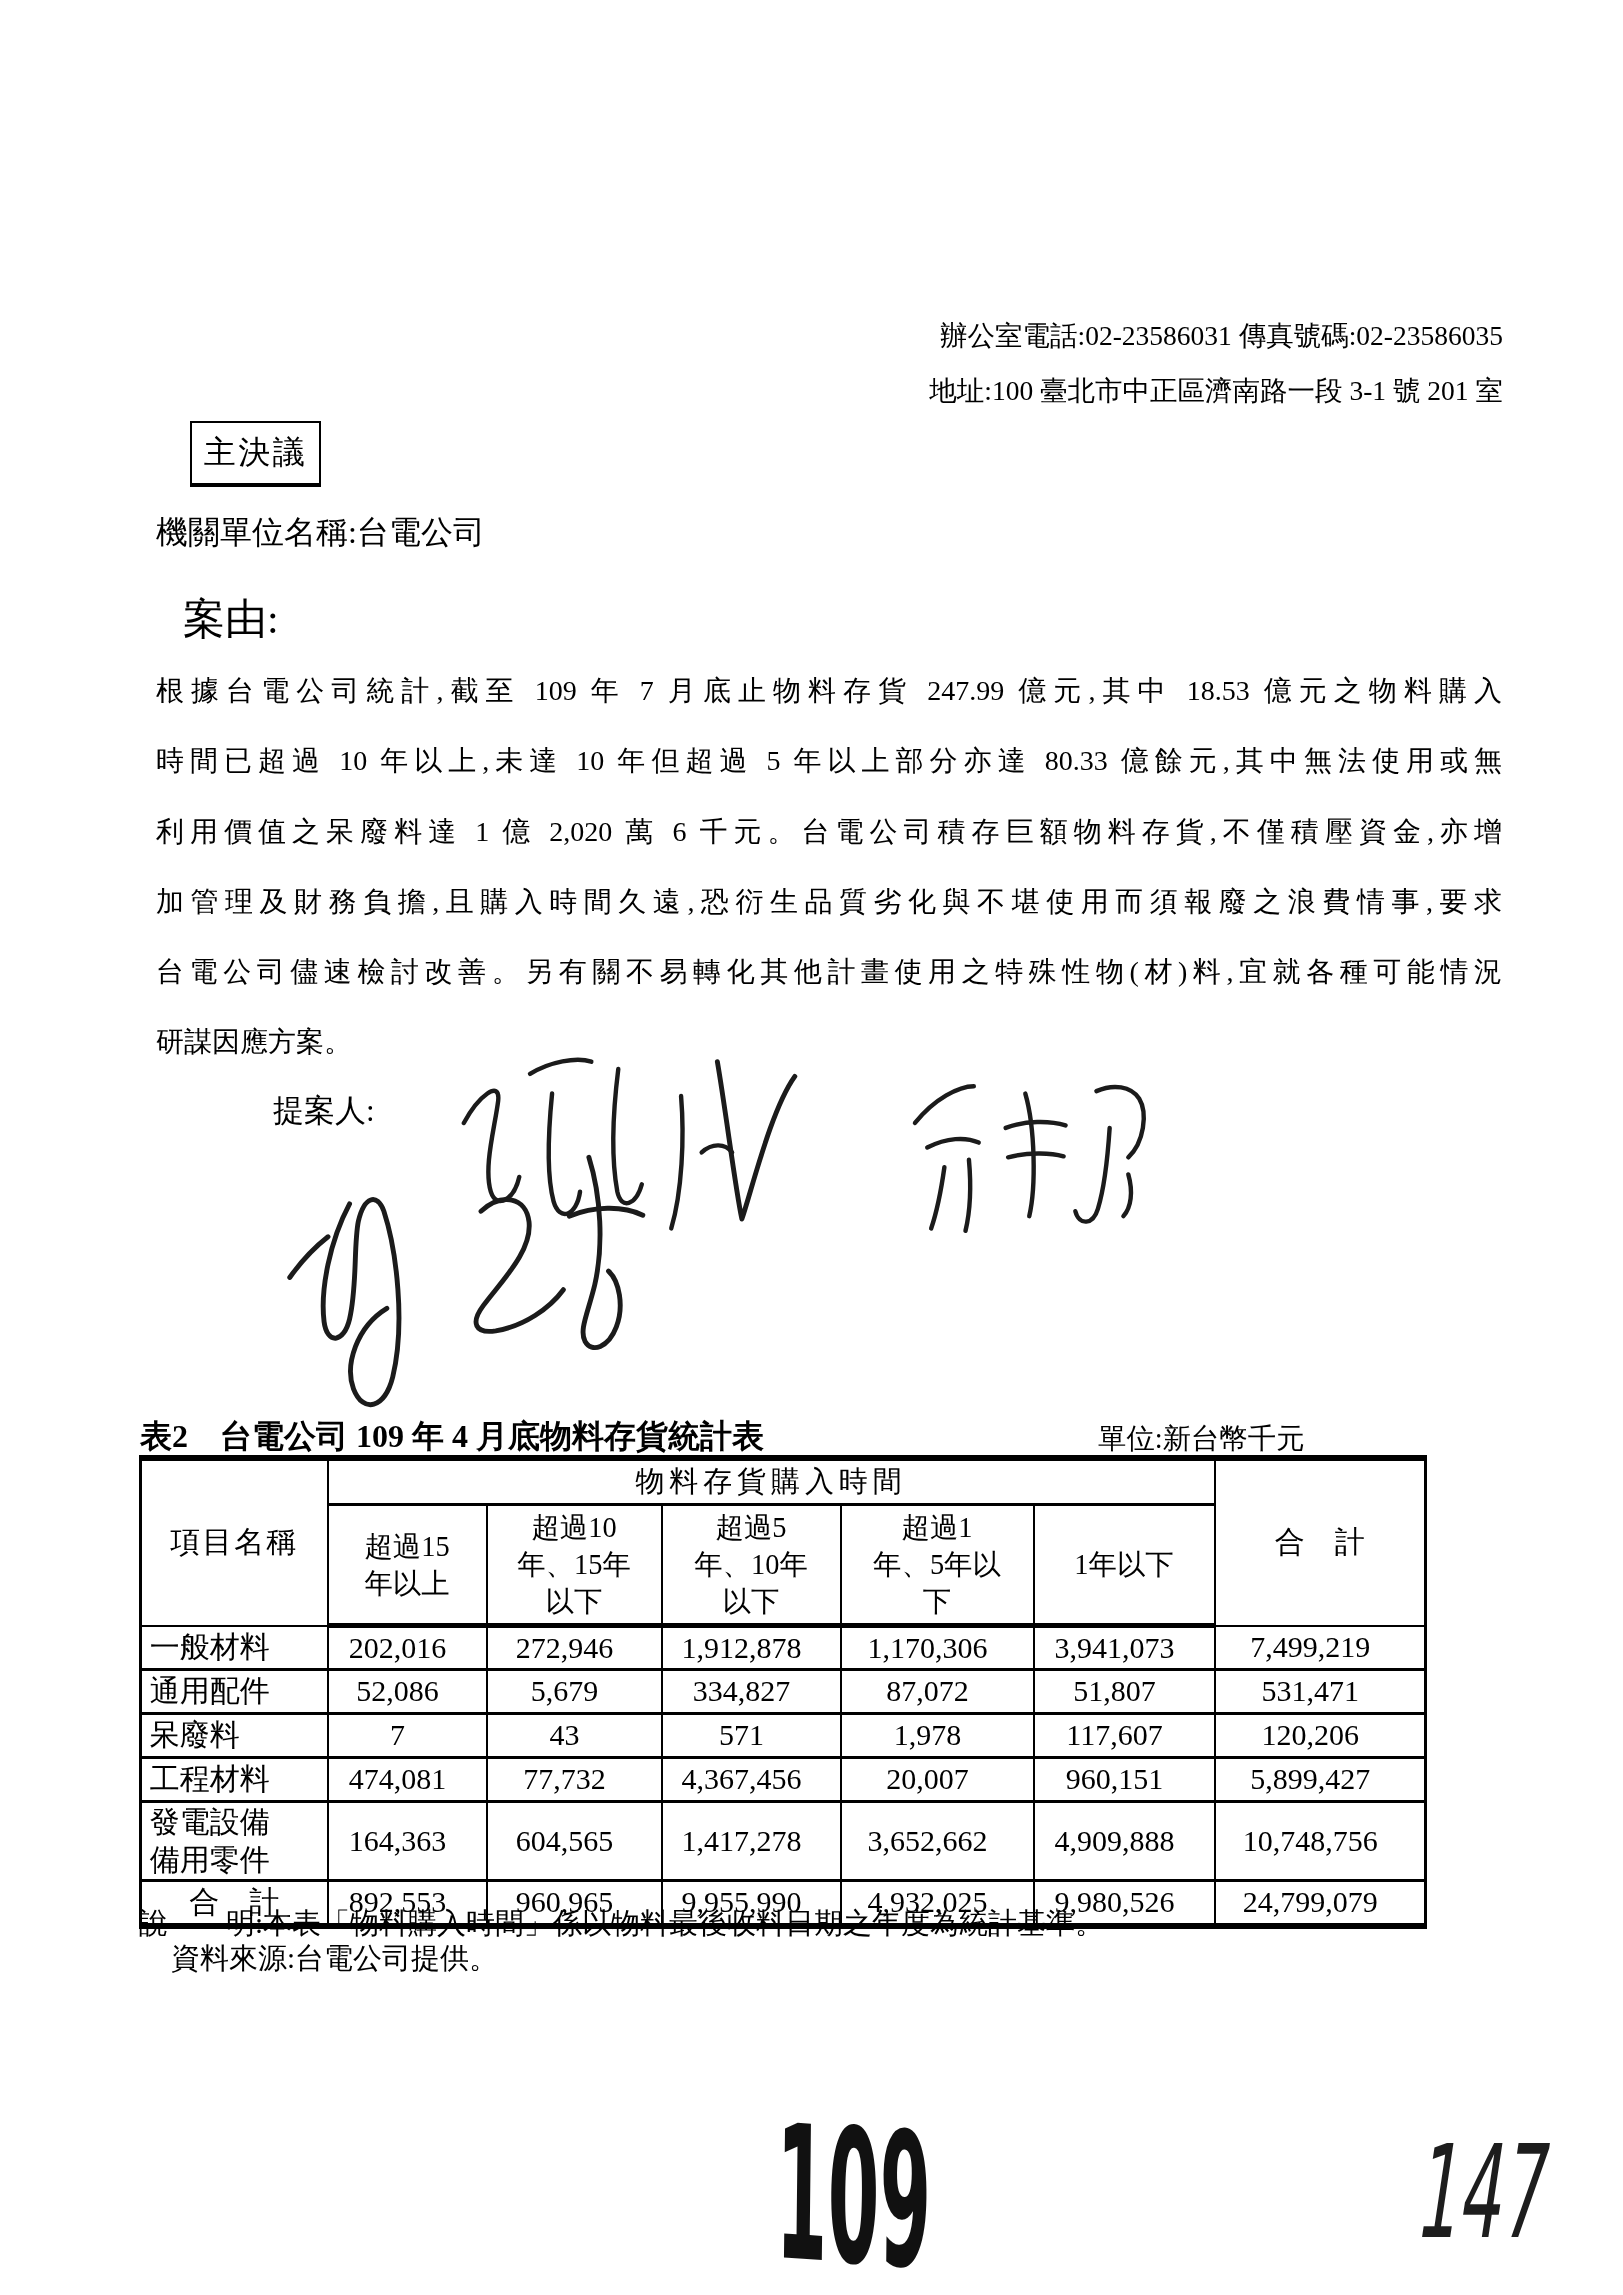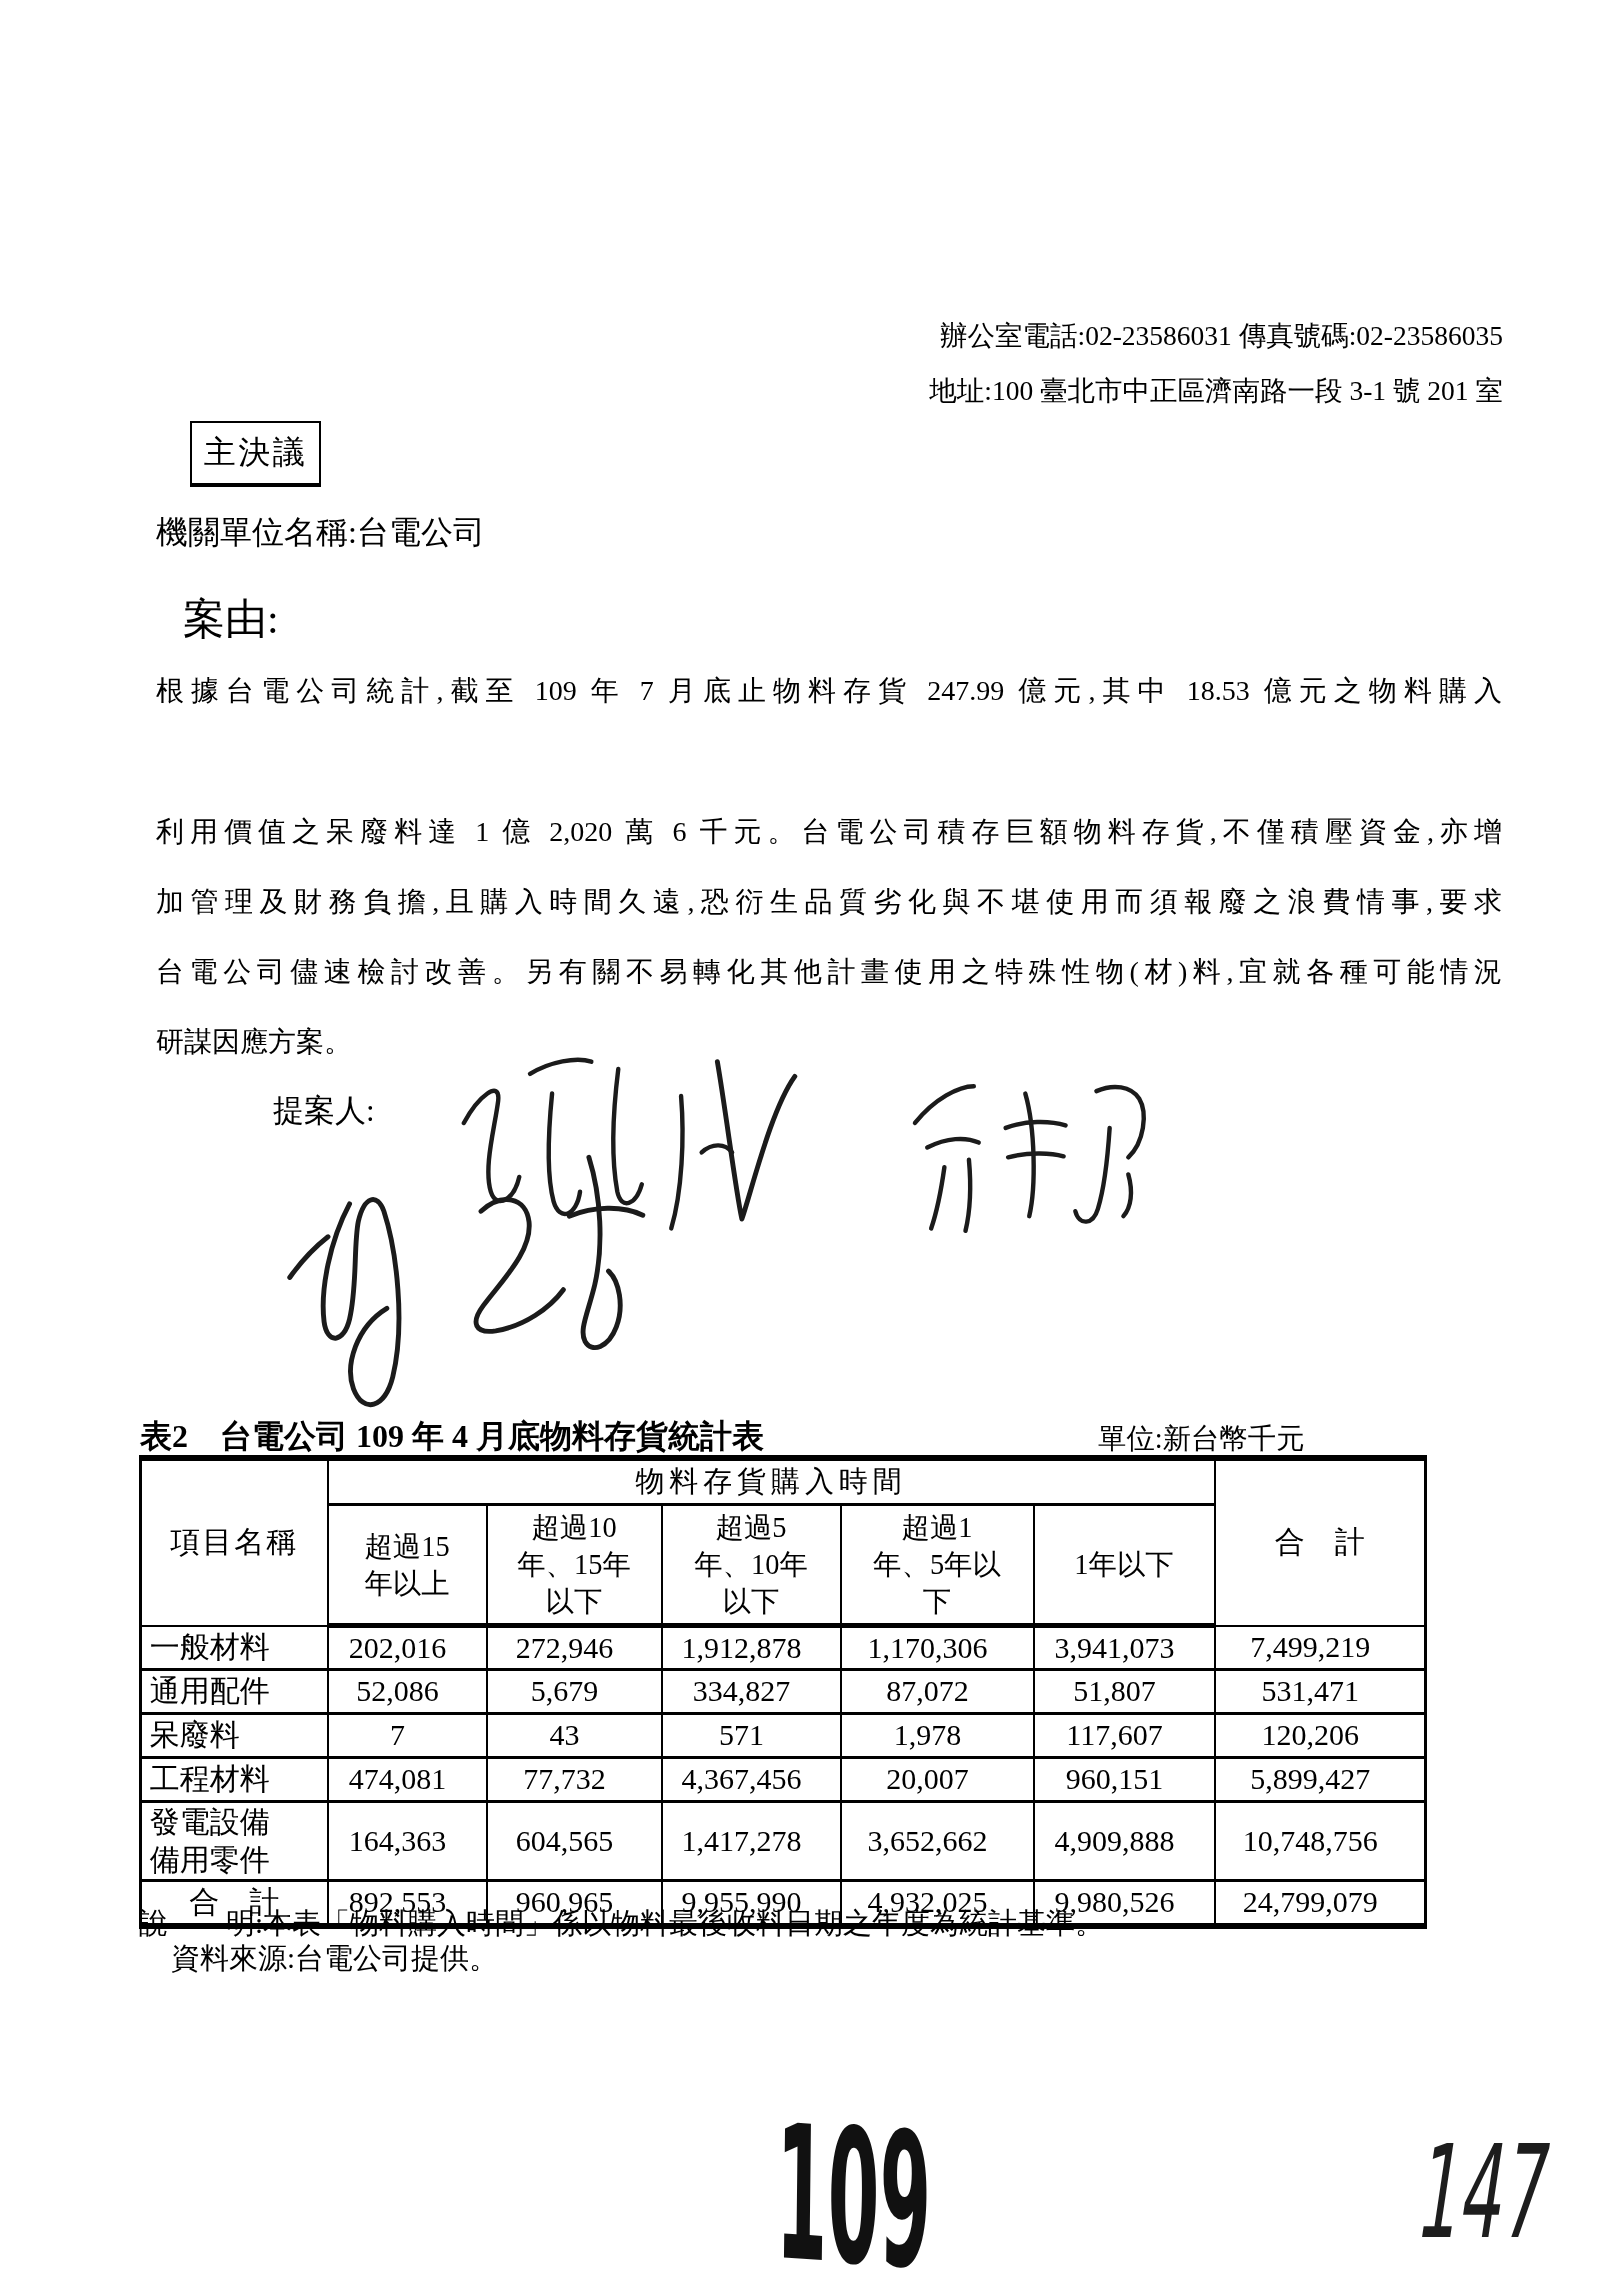--- a/index.html
+++ b/index.html
@@ -112,20 +112,21 @@
   <div class="abs address-line">地址:100 臺北市中正區濟南路一段 3-1 號 201 室</div>
 
   <div class="abs resolution-box">
     <span>主決議</span>
   </div>
 
   <div class="abs agency-line">機關單位名稱:台電公司</div>
   <div class="abs case-label">案由:</div>
 
   <div class="abs case-line" style="top:656px;">根據台電公司統計,截至 109 年 7 月底止物料存貨 247.99 億元,其中 18.53 億元之物料購入</div>
+  <div class="abs case-line" style="top:726px;">時間已超過 10 年以上,未達 10 年但超過 5 年以上部分亦達 80.33 億餘元,其中無法使用或無</div>
   <div class="abs case-line" style="top:797px;">利用價值之呆廢料達 1 億 2,020 萬 6 千元。台電公司積存巨額物料存貨,不僅積壓資金,亦增</div>
   <div class="abs case-line" style="top:867px;">加管理及財務負擔,且購入時間久遠,恐衍生品質劣化與不堪使用而須報廢之浪費情事,要求</div>
   <div class="abs case-line" style="top:937px;">台電公司儘速檢討改善。另有關不易轉化其他計畫使用之特殊性物(材)料,宜就各種可能情況</div>
   <div class="abs case-line last" style="top:1007px;">研謀因應方案。</div>
 
   <div class="abs proposer-label">提案人:</div>
 
   <svg class="sig-layer" width="1624" height="2295" viewBox="0 0 3310 4680" aria-hidden="true">
     <g>
       <path class="sigpath" stroke-width="9" d="M 945 2290 C 975 2235 1020 2200 1015 2245 C 1008 2300 985 2380 1000 2430 C 1012 2468 1048 2445 1058 2400"></path>

